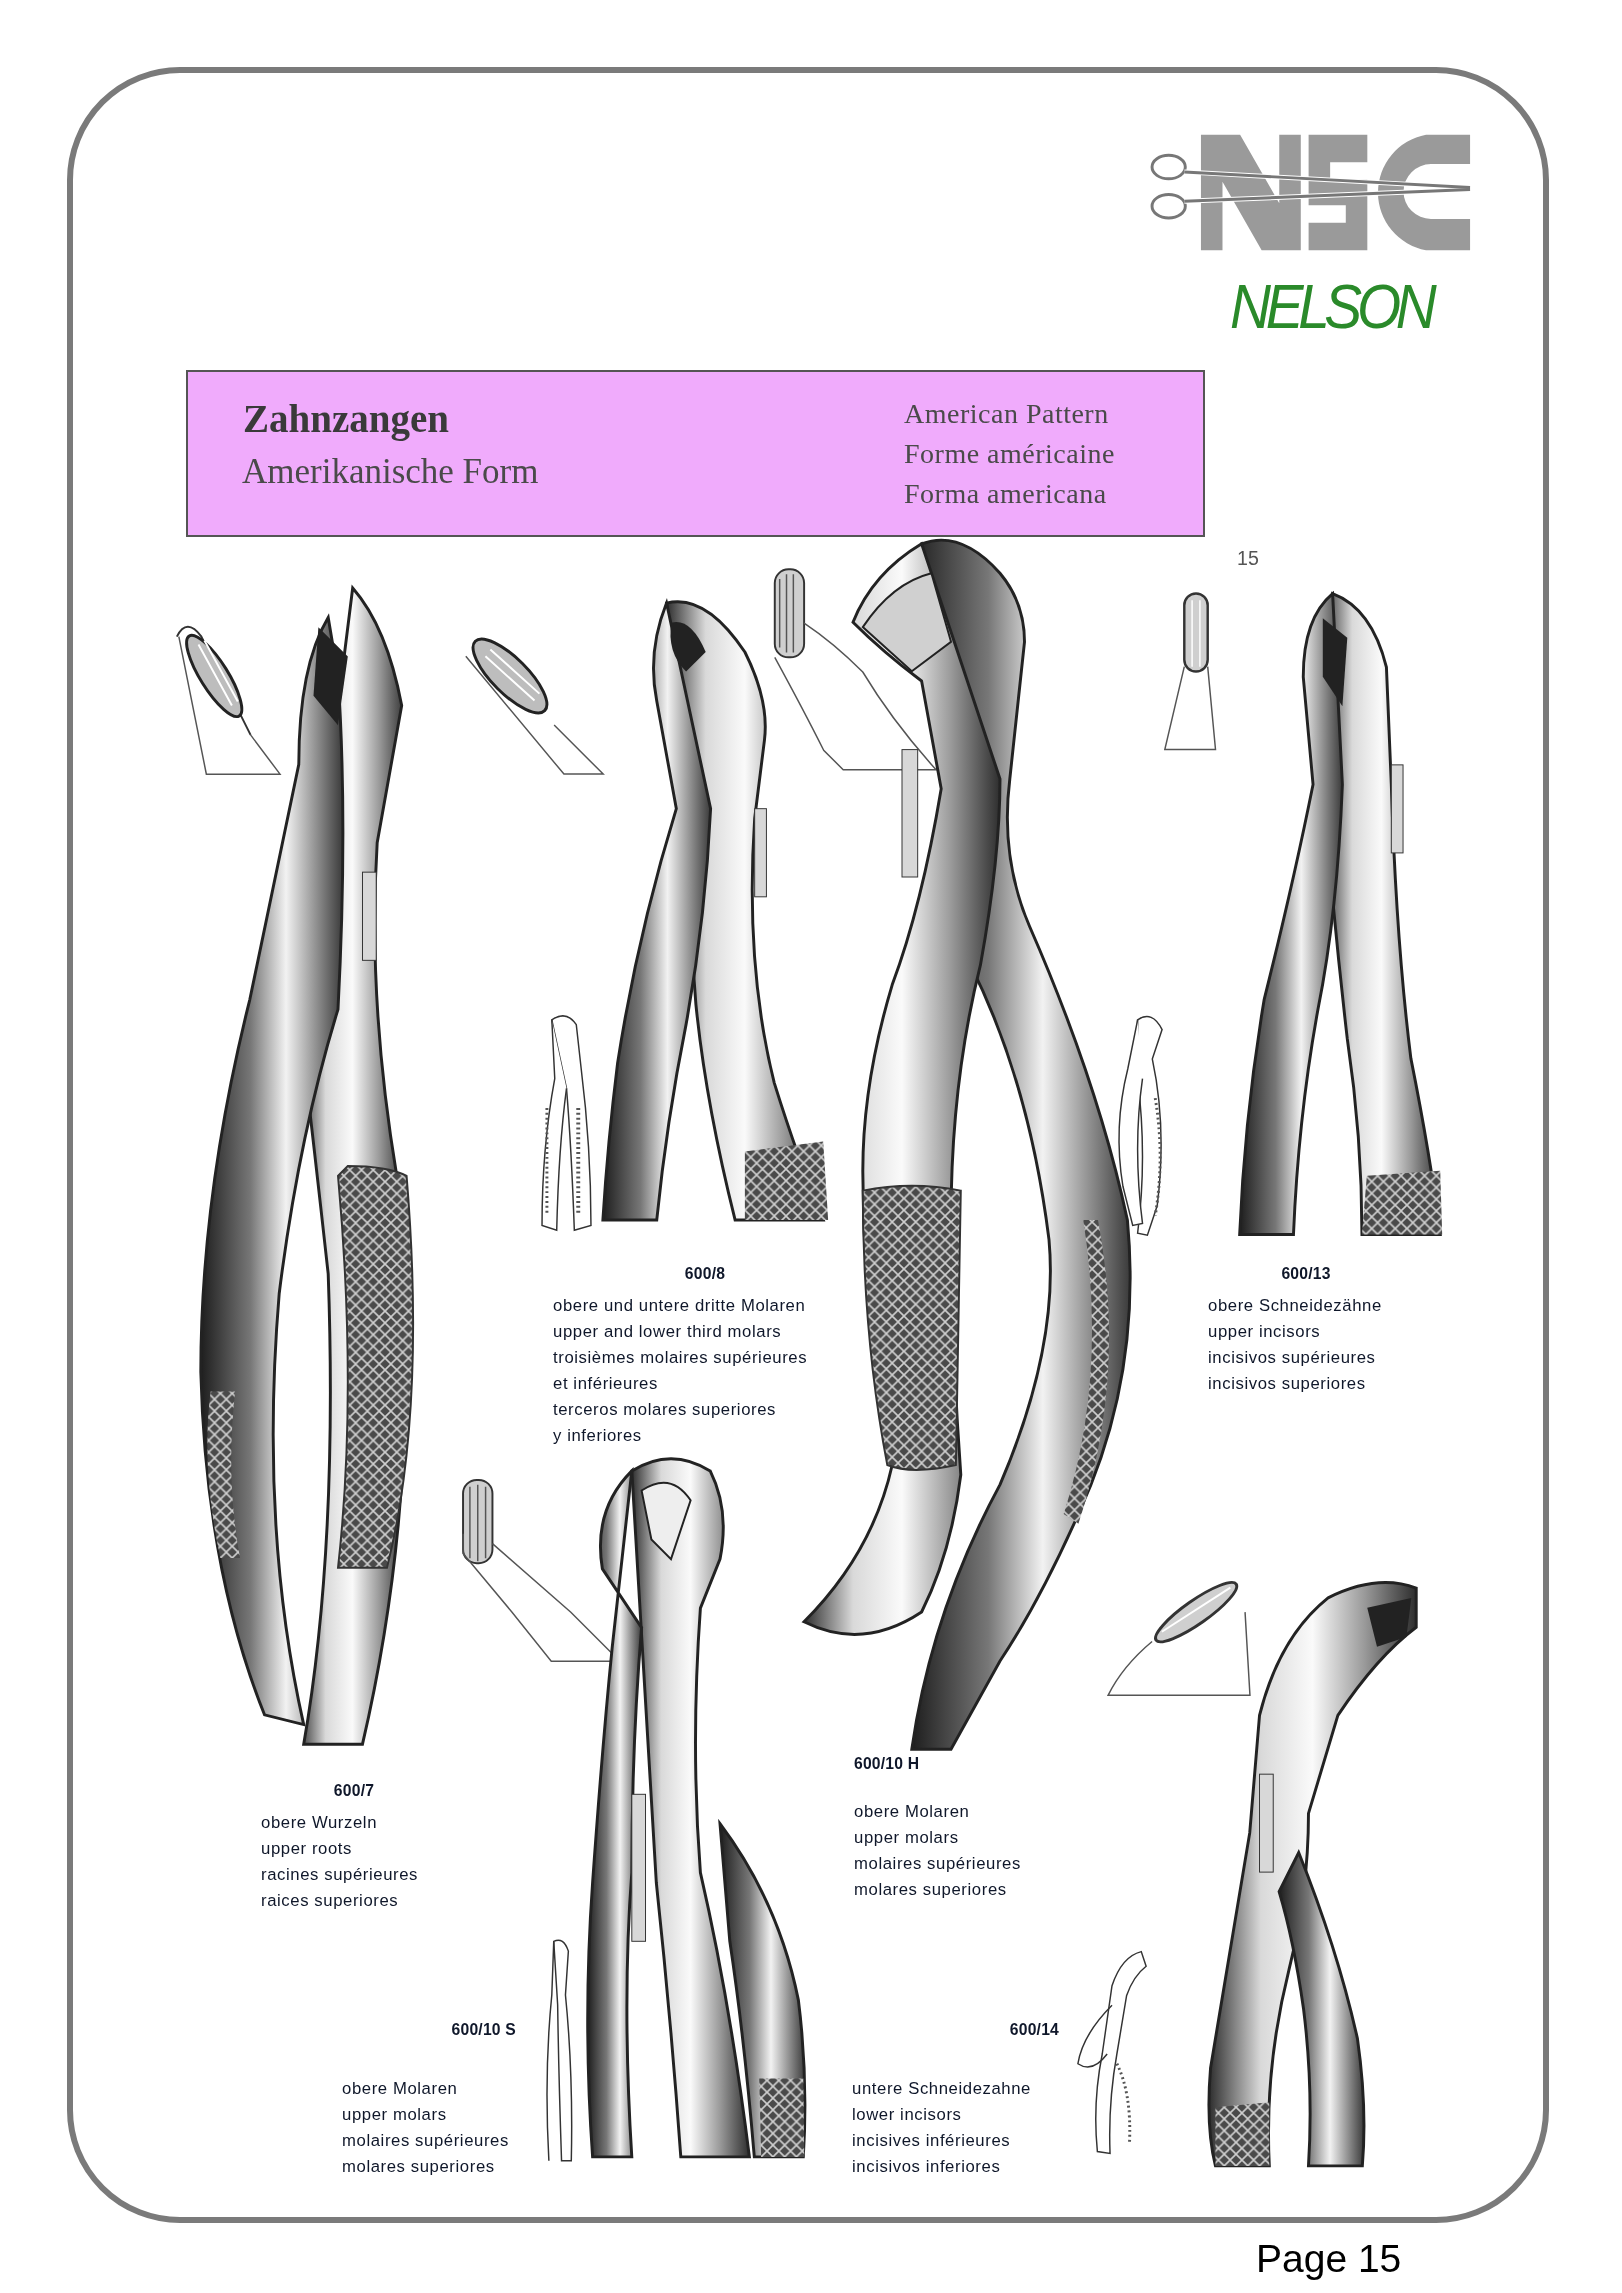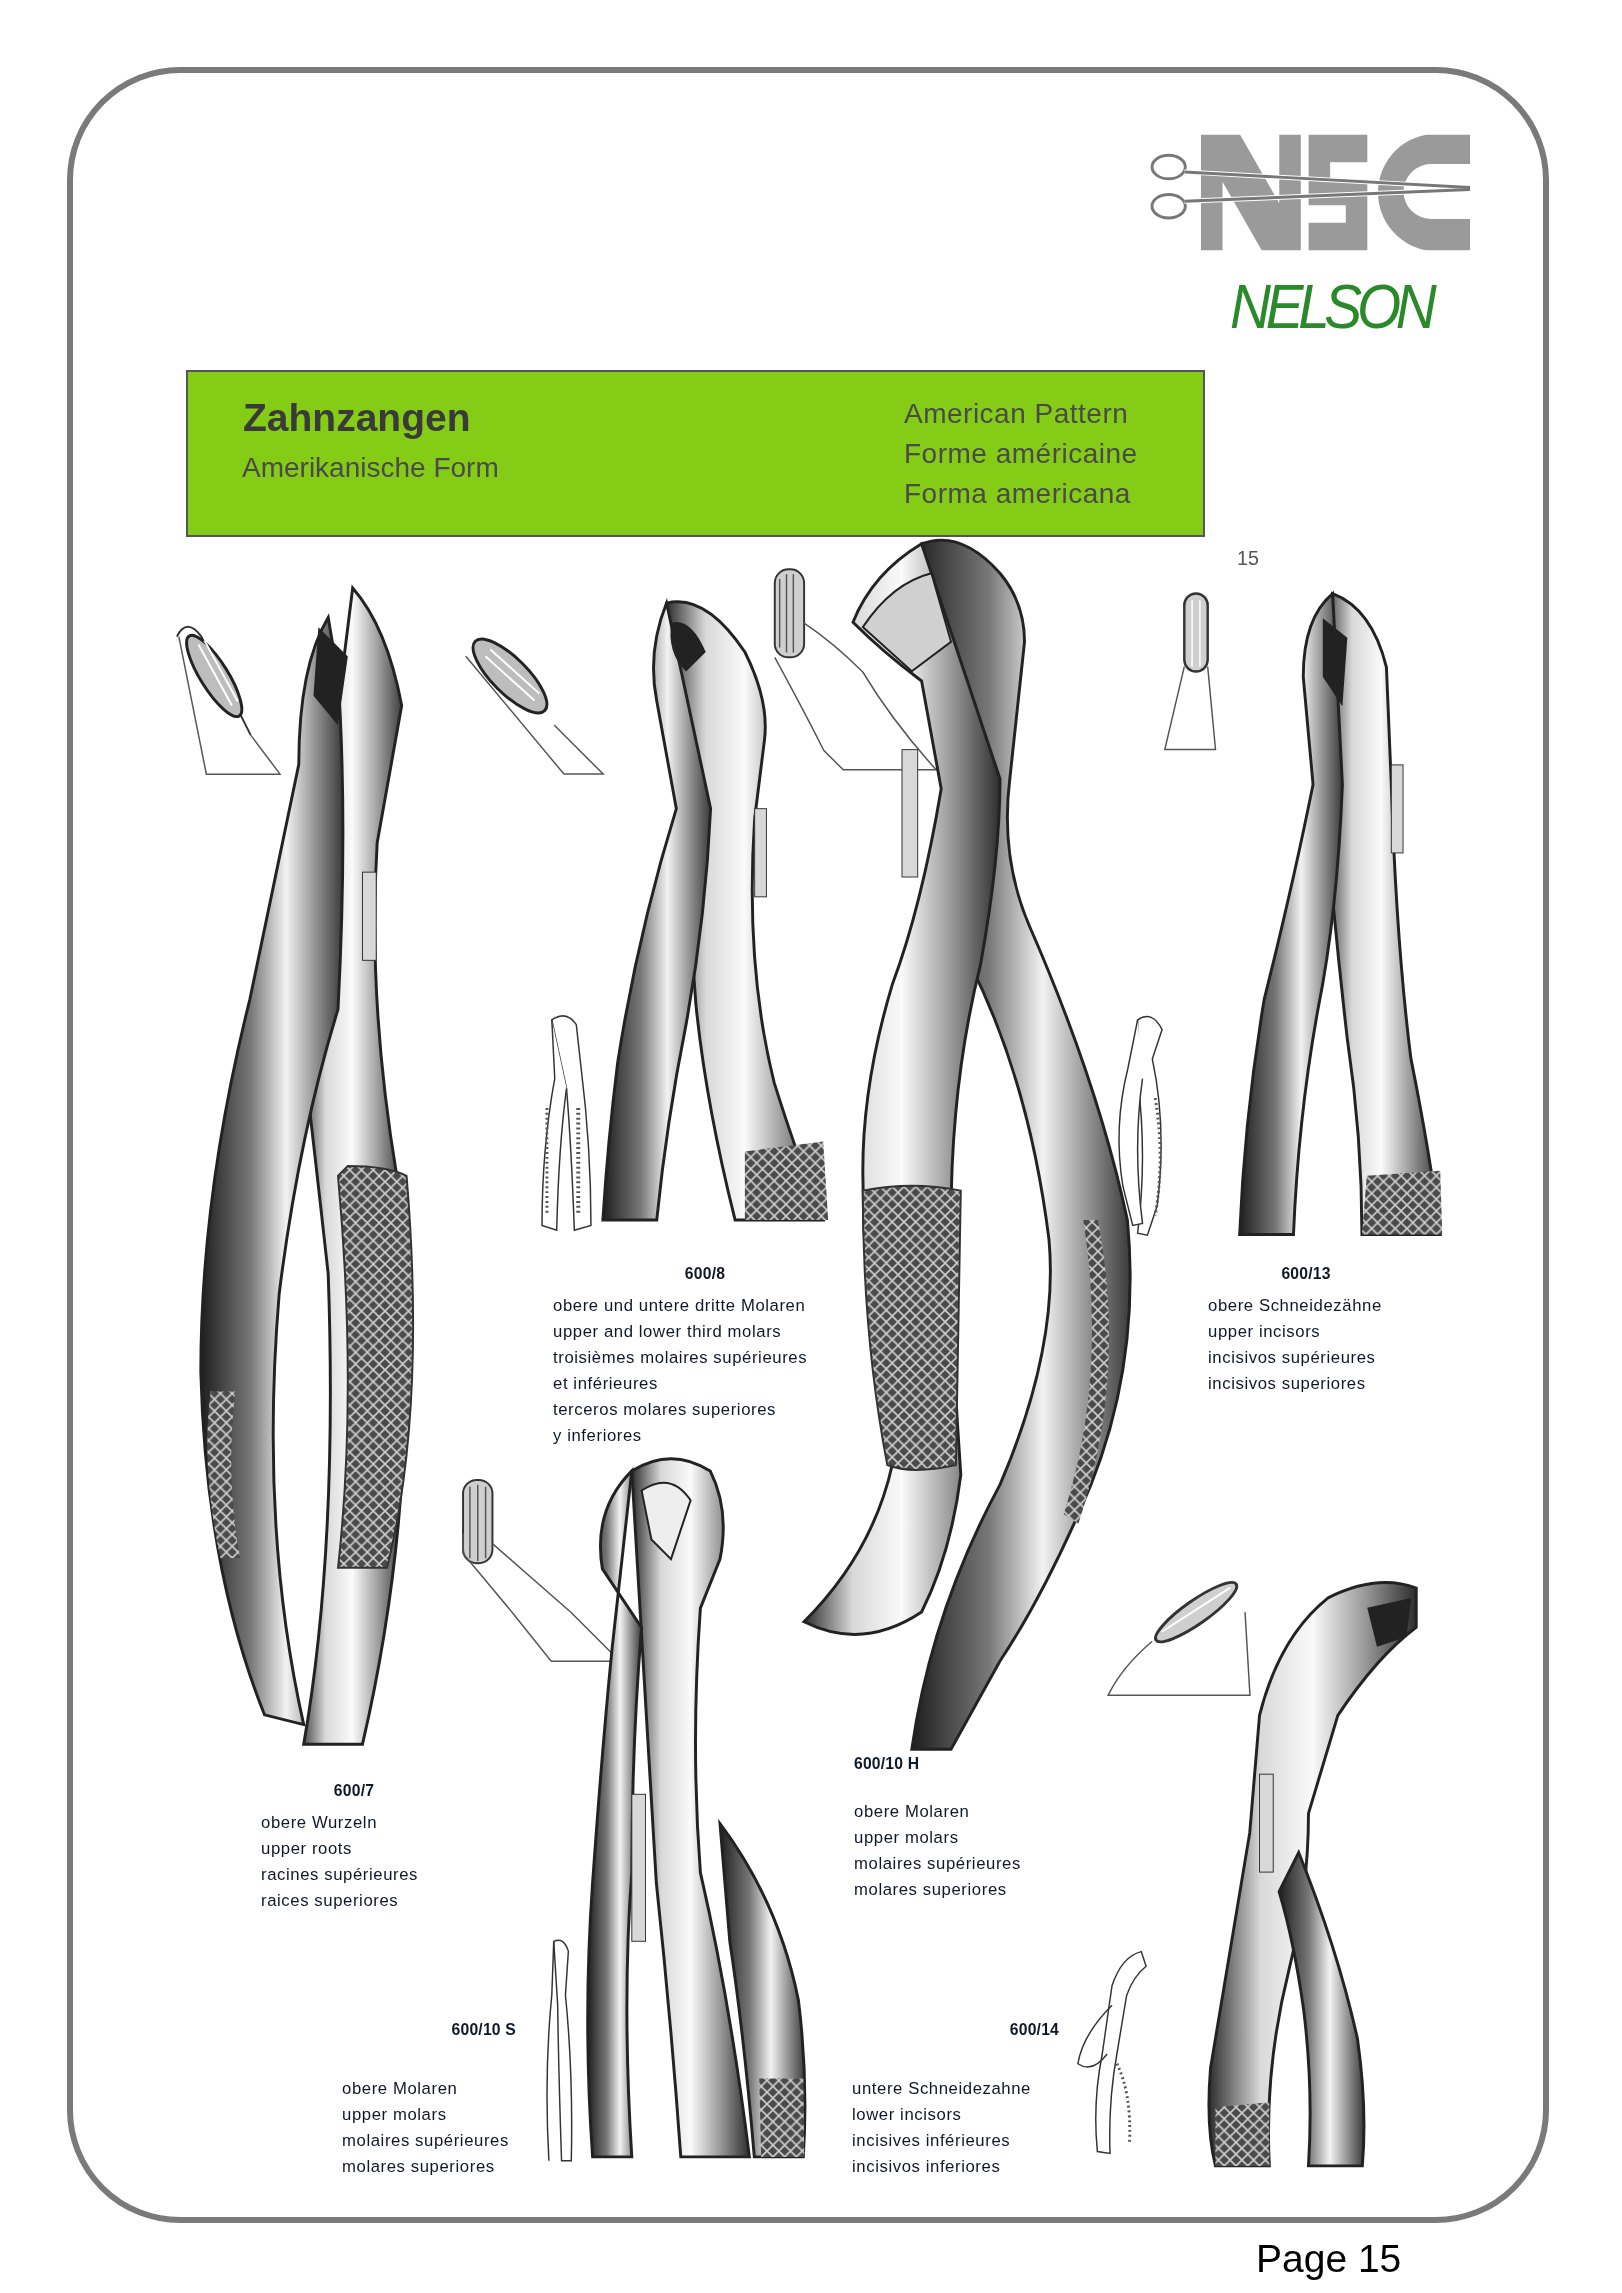--- a/index.html
+++ b/index.html
@@ -5,23 +5,23 @@
     html, body { margin: 0; padding: 0; background: #ffffff; }
     body { width: 1622px; height: 2294px; position: relative; overflow: hidden;
            font-family: "Liberation Sans", sans-serif; color: #2a2a2a; }
     .frame { position: absolute; left: 67px; top: 67px; width: 1482px; height: 2156px;
              border: 6.9px solid #7a7a7a; border-radius: 113px; box-sizing: border-box; }
     .logo { position: absolute; left: 1147px; top: 123px; width: 333px; height: 211px; font-style: italic; }
     .logo-nsc { position: absolute; left: 0; top: 0; width: 333px; height: 137px; }
     .logo-nelson { position: absolute; left: 83px; top: 147px; font-size: 63px; color: #2a8a2a;
                    letter-spacing: -5.9px; font-weight: normal; font-family: "Liberation Sans", sans-serif; transform: scaleX(0.9); transform-origin: left; }
     .title-box { position: absolute; left: 186px; top: 370px; width: 1019px; height: 167px;
-                 border: 2px solid #555; box-sizing: border-box; background: #84cc16; }
+                 border: 2px solid #555; box-sizing: border-box; background: #f0abfc; font-family: Liberation Serif, serif; }
     .title-de { position: absolute; left: 55px; top: 23.5px; font-size: 39px; font-weight: bold; color: #3a3a3a; }
-    .subtitle-de { position: absolute; left: 54px; top: 80px; font-size: 28px; color: #4a4a4a; }
+    .subtitle-de { position: absolute; left: 54px; top: 80px; font-size: 35px; color: #4a4a4a; }
     .col-mid { position: absolute; left: 372px; top: 21.6px; font-size: 28px; color: #4a4a4a; line-height: 40px; }
     .col-right { position: absolute; left: 716px; top: 21.6px; font-size: 28px; color: #4a4a4a; line-height: 40px; letter-spacing: 0.5px; }
     .catalog-page { position: absolute; left: 1237px; top: 547px; font-size: 19.6px; color: #555; }
     .caption { position: absolute; font-size: 16.7px; line-height: 26px; color: #0f172a; letter-spacing: 0.6px; }
     .caption .code { font-weight: bold; font-size: 15.7px; letter-spacing: 0.2px; }
     .page-footer { position: absolute; left: 1256px; top: 2237px; font-size: 39px; color: #000; }
     svg.illus { position: absolute; overflow: visible; }
   </style>
 </head>
 <body>

